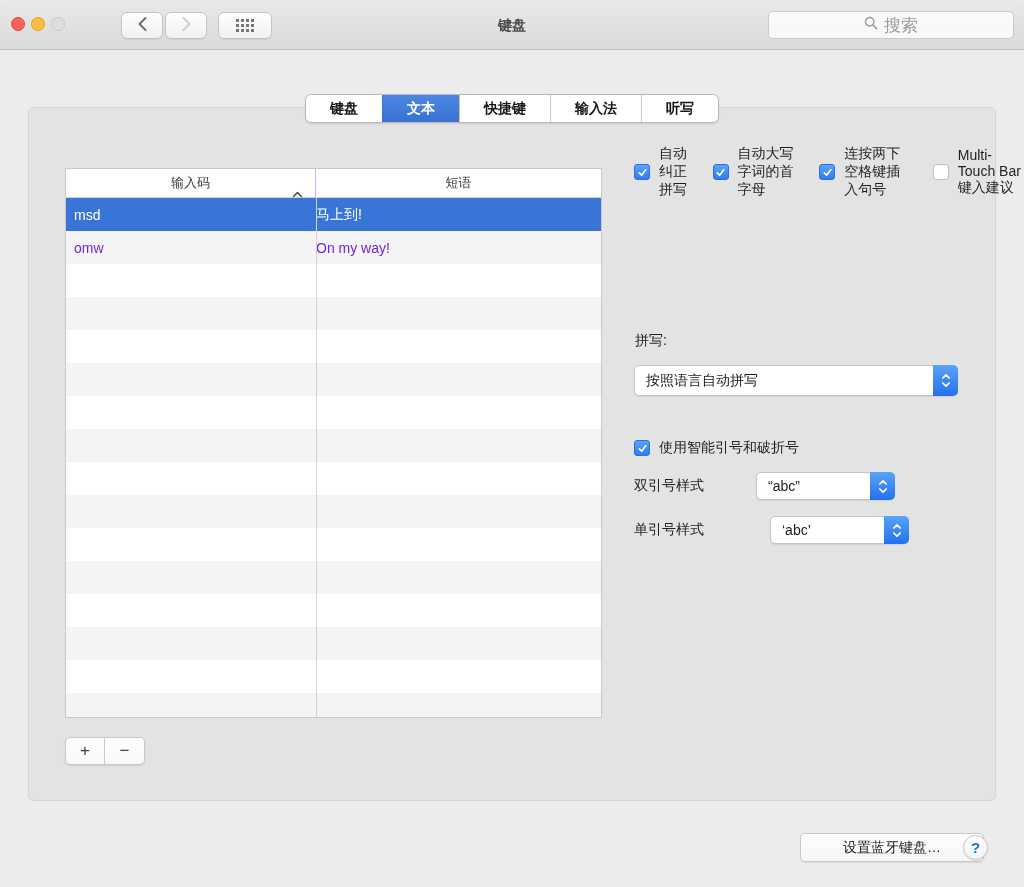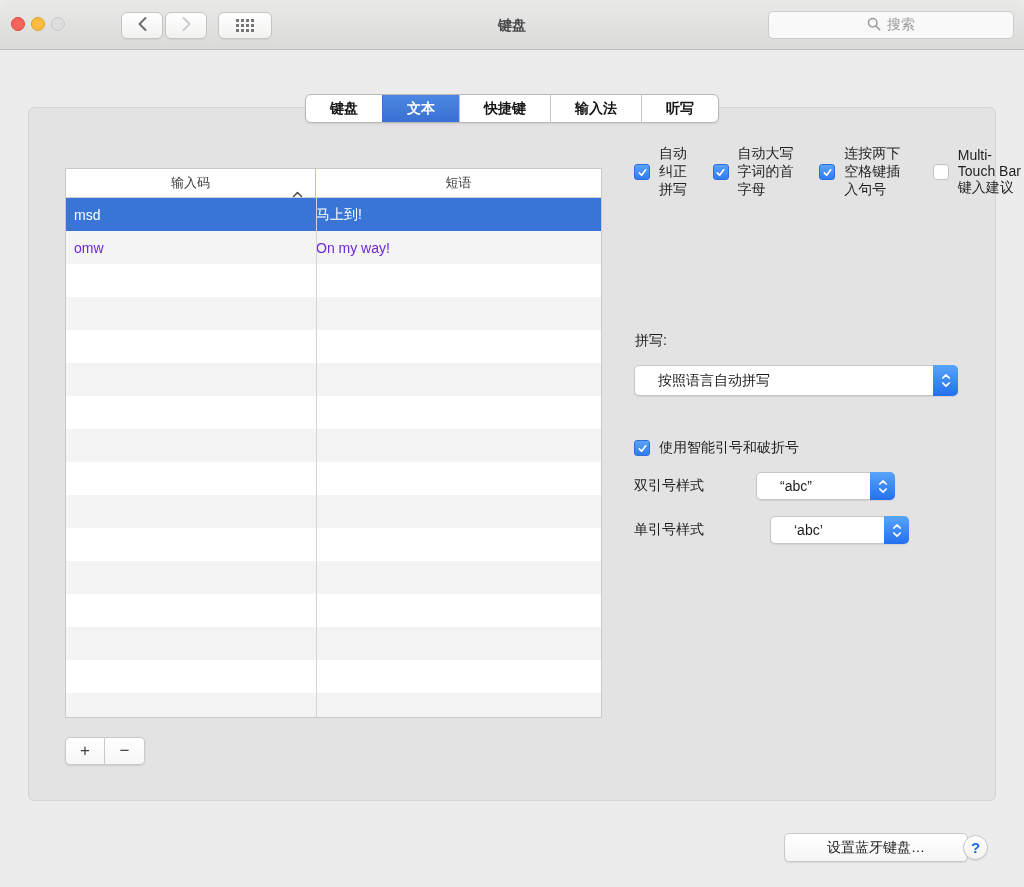--- a/index.html
+++ b/index.html
@@ -41,21 +41,21 @@
     position:absolute; left:300px; right:300px; top:0; height:50px;
     line-height:50px; text-align:center;
     font-size:14px; color:#4a4a4a; font-weight:bold;
   }
 
   .search {
     position:absolute; right:10px; top:11px; width:246px; height:28px;
     background:rgba(255,255,255,0.78);
     border:1px solid #cccbca; border-radius:5px;
     display:flex; align-items:center; justify-content:center; gap:6px;
-    font-size:14px; color:#9b9b9b;
+    font-size:17px; color:#9b9b9b;
   }
 
   
   .panel {
     position:absolute; left:28px; right:28px; top:107px; height:694px;
     background:#e3e3e3; border:1px solid #d6d5d4; border-radius:6px;
   }
   .tabbar {
     position:absolute; top:94px; left:50%; transform:translateX(-50%);
     display:flex; background:#ffffff;
@@ -110,39 +110,39 @@
               display:flex; align-items:center; justify-content:center; }
   .checkbox.checked { background:linear-gradient(#5ba3f8,#2e7cf0); border:1px solid #2a6fdd; }
   .checkbox.unchecked { background:#ffffff; border:1px solid #c2c2c2; box-shadow:inset 0 1px 1px rgba(0,0,0,0.04); }
 
   .spelling-label { position:absolute; left:635px; top:332px; font-size:14px; color:#1f1f1f; }
   .popup {
     background:#ffffff; border:1px solid #c6c6c6; border-radius:5px;
     box-shadow:0 1px 1px rgba(0,0,0,0.08);
     position:relative; display:flex; align-items:center;
   }
-  .popup .val { font-size:14px; color:#1b1b1b; padding-left:23px; white-space:nowrap; }
+  .popup .val { font-size:14px; color:#1b1b1b; padding-left:11px; white-space:nowrap; }
   .stepper {
     position:absolute; right:-1px; top:-1px; bottom:-1px; width:25px;
     background:linear-gradient(#58a4f8,#2470ee);
     border-radius:0 5px 5px 0;
     display:flex; align-items:center; justify-content:center;
   }
   .spelling-popup { position:absolute; left:634px; top:365px; width:324px; height:31px; }
 
   .smartq-row { position:absolute; left:634px; top:437px;justify-content:center; }
   .quote-row { position:absolute; left:634px; height:28px; display:flex; align-items:center; }
   .quote-row .lbl { font-size:14px; color:#1f1f1f; width:122px; flex:none; }
   .quote-row .popup { width:139px; height:28px; }
   .dq-row { top:472px; }
   .sq-row { top:516px;gap:14px; }
 
   
   .bt-btn {
-    position:absolute; left:784px; top:833px; width:184px; height:29px;
+    position:absolute; left:800px; top:833px; width:184px; height:29px;
     background:linear-gradient(#ffffff,#f5f5f5);
     border:1px solid #c8c8c8; border-radius:5px;
     font-size:14px; color:#1c1c1c;
     display:flex; align-items:center; justify-content:center;
     box-shadow:0 1px 1px rgba(0,0,0,0.08);
   }
   .help-btn {
     position:absolute; left:963px; top:835px; width:25px; height:25px;
     border-radius:50%;
     background:linear-gradient(#ffffff,#f3f3f3);

